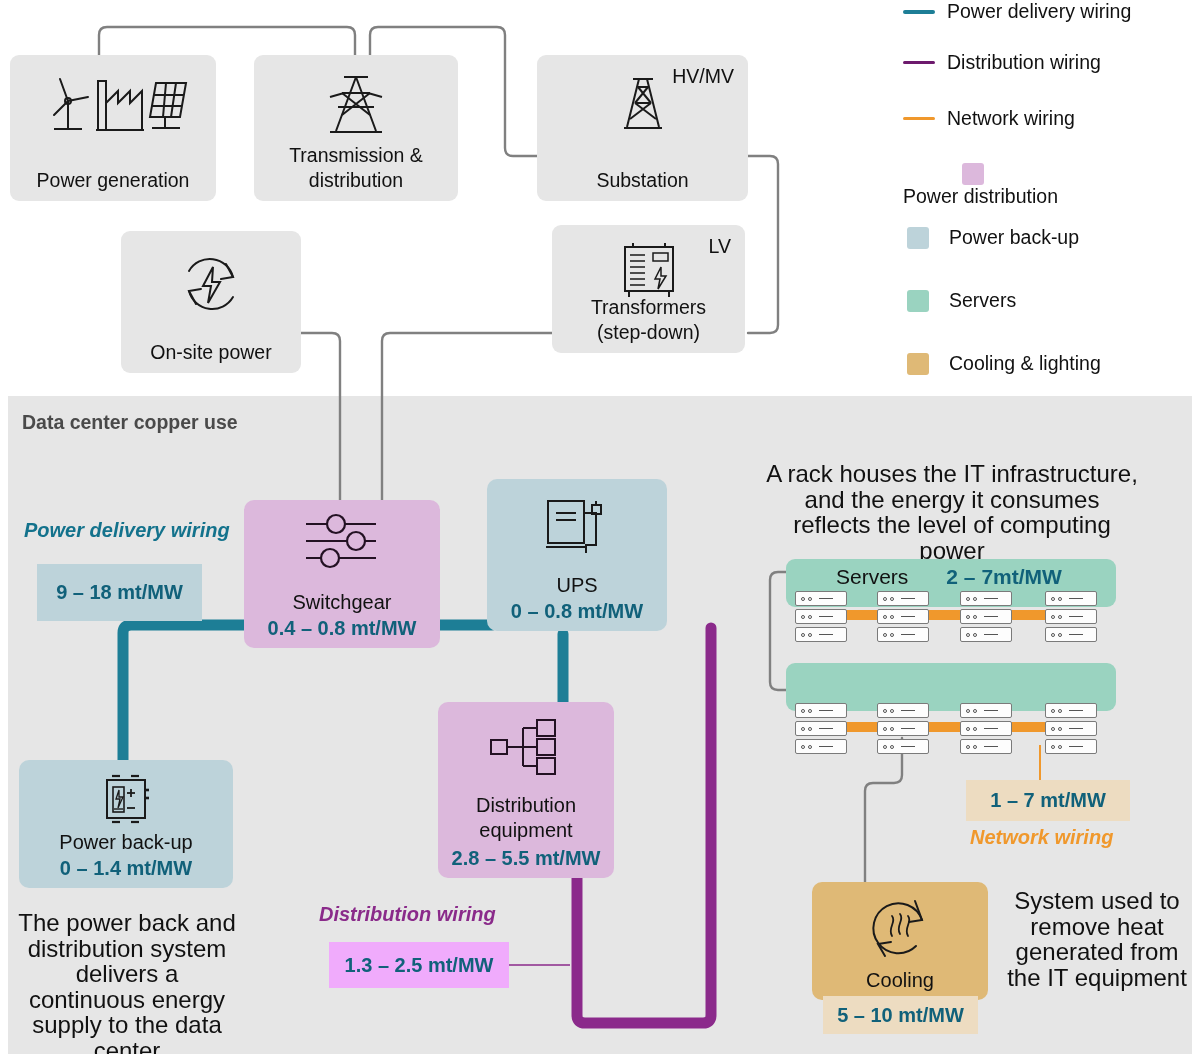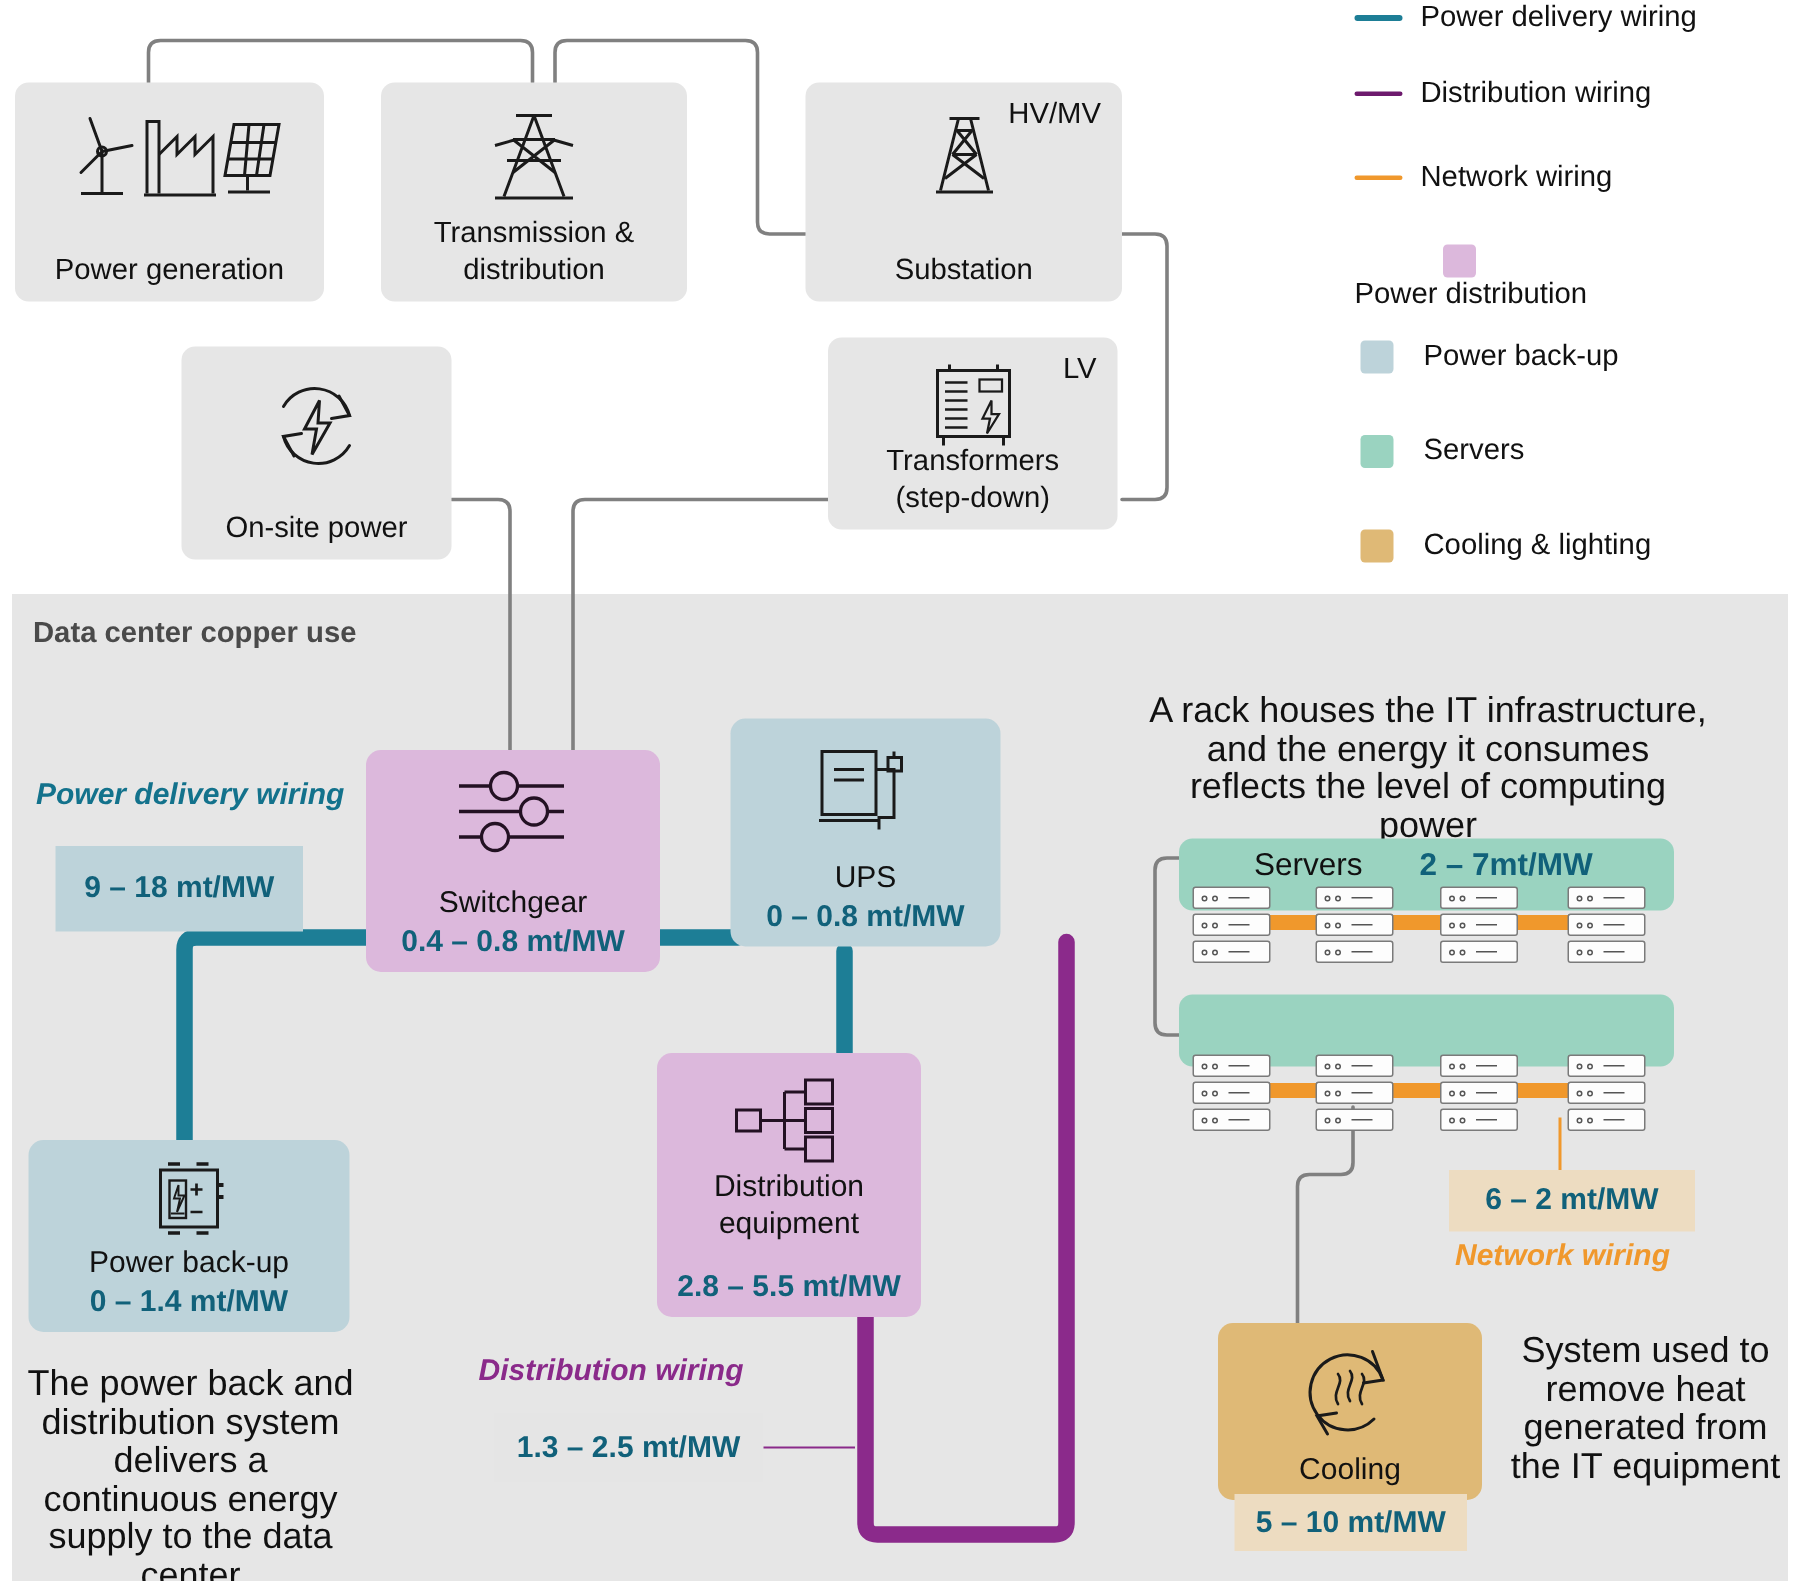--- a/index.html
+++ b/index.html
@@ -65,21 +65,21 @@
   .blue  { background: #bdd3da; }
   .tan   { background: #dfb976; }
 
   
   .chip {
     position: absolute;
     display: flex; align-items: center; justify-content: center;
     font-size: 20px; font-weight: 700; color: #11617a;
   }
   .chip.blue-chip { background: #bdd3da; }
-  .chip.pink-chip { background: #e5e5e5; }
+  .chip.pink-chip { background: #f0abfc; }
   .chip.tan-chip  { background: #eddcc1; }
 
   
   .cap {
     position: absolute;
     font-size: 20px; font-style: italic; font-weight: 700;
   }
   .cap.teal   { color: #13728c; }
   .cap.purple { color: #8a2a8a; }
   .cap.orange { color: #f0982c; }
@@ -343,21 +343,21 @@
     <span class="ico" style="top:14px;">
       <svg width="78" height="62" viewBox="0 0 78 62" fill="none" stroke="#231123" stroke-width="2">
         <rect x="4" y="24" width="16" height="14"></rect>
         <rect x="50" y="4" width="18" height="16"></rect>
         <rect x="50" y="23" width="18" height="16"></rect>
         <rect x="50" y="42" width="18" height="16"></rect>
         <path d="M20 31 L36 31 M36 12 L36 50 M36 12 L50 12 M36 31 L50 31 M36 50 L50 50"></path>
       </svg>
     </span>
     <span class="nm">Distribution<br>equipment</span>
-    <span class="val" style="margin-top:16px;">2.8 – 5.5 mt/MW</span>
+    <span class="val" style="margin-top:2px;">2.8 – 5.5 mt/MW</span>
   </div>
 
   <div class="cap purple" style="left:319px; top:903px;">Distribution wiring</div>
   <div class="chip pink-chip" style="left:329px; top:942px; width:180px; height:46px;">1.3 – 2.5 mt/MW</div>
 
   <div class="note" style="left:766px; top:461px; width:372px;">A rack houses the IT infrastructure, and the energy it consumes reflects the level of computing power</div>
 
   <div class="band" style="left:786px; top:559px; width:330px; height:48px;"></div>
   <div class="band-hdr" style="left:836px; top:565px;">
     <span class="bname">Servers</span>
@@ -497,21 +497,21 @@
         <span class="d"></span>
         <span class="bar"></span>
       </div>
     <div class="ru">
         <span class="d"></span>
         <span class="d"></span>
         <span class="bar"></span>
       </div>
   </div>
 
-  <div class="chip tan-chip" style="left:966px; top:780px; width:164px; height:41px;">6 – 2 mt/MW</div>
+  <div class="chip tan-chip" style="left:966px; top:780px; width:164px; height:41px;">1 – 7 mt/MW</div>
   <div class="cap orange" style="left:970px; top:826px;">Network wiring</div>
 
   <div class="node tan" style="left:812px; top:882px; width:176px; height:118px;">
     <span class="ico" style="top:10px;">
       <svg width="72" height="72" viewBox="0 0 72 72" fill="none" stroke="#1a1a1a" stroke-width="2" stroke-linecap="round">
         <path d="M58 28 A25 25 0 1 0 52 54"></path>
         <polyline points="51,9 58,28 45,30"></polyline>
         <polyline points="21,64 14,52 27,50"></polyline>
         <path d="M28 24 C33 30 23 36 28 44 M36 22 C41 28 31 34 36 42 M44 24 C49 30 39 36 44 44" stroke-width="1.8"></path>
       </svg>

